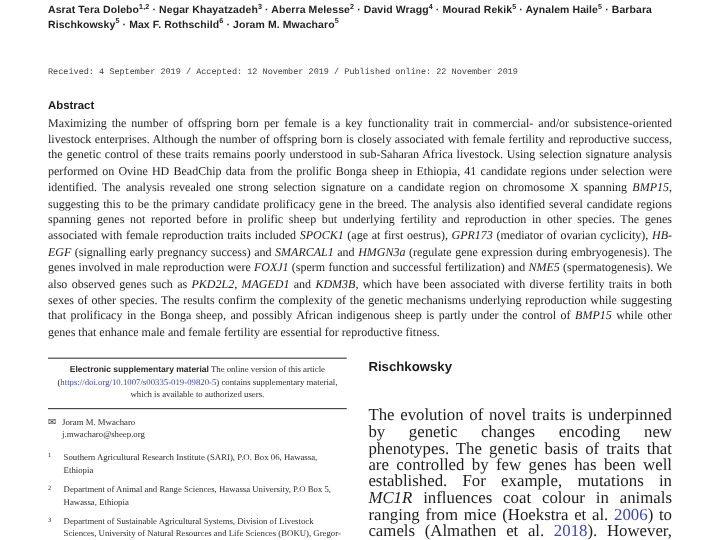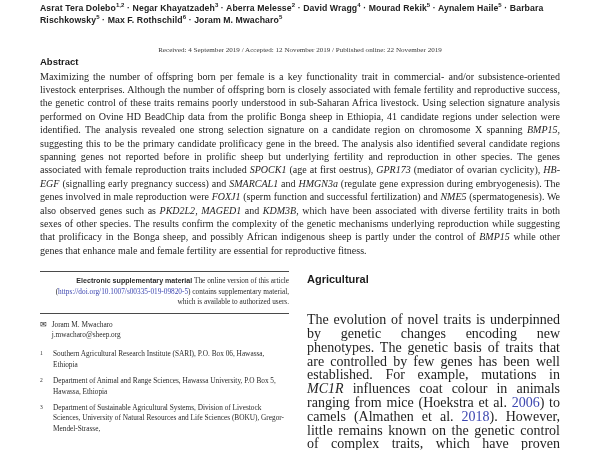--- a/index.html
+++ b/index.html
@@ -21,29 +21,29 @@
   .authors {
     font-family: "Liberation Sans", sans-serif;
     font-weight: bold;
     font-size: 8.7px;
     line-height: 11.5px;
     color: #222222;
     letter-spacing: 0.1px;
   }
   .authors sup { font-size: 6px; line-height: 0; }
   .meta-block {
-    margin-top: 20px;
-    font-family: Liberation Serif, serif;
+    margin-top: 31px;
+    font-family: Liberation Mono, monospace;
     font-size: 7.1px;
     line-height: 9.5px;
     color: #3a3a3a;
-    text-align: center;
   }
   
   .abstract-heading {
+    margin-top: 16px;
     font-family: "Liberation Sans", sans-serif;
     font-weight: bold;
     font-size: 9.5px;
     color: #1b1b1b;
   }
   .abstract-body {
     margin-top: 3px;
     font-size: 10px;
     line-height: 13.4px;
     text-align: justify;
@@ -59,21 +59,21 @@
   .col-right { flex: 1 1 auto; min-width: 0; }
   .rule {
     border: none;
     border-top: 1px solid #4a4a4a;
     margin: 0 0 4px 0;
   }
   .esm-note {
     font-size: 7.3px;
     line-height: 10.6px;
     color: #2a2a2a;
-    text-align: right;
+    text-align: center;
     margin-bottom: 5px;
   }
   .rule2 {
     border: none;
     border-top: 1px solid #4a4a4a;
     margin: 4px 0 6px 0;
   }
   .correspondence {
     display: flex;
     gap: 5px;
@@ -170,18 +170,18 @@
           <span class="aff-text">Department of Animal and Range Sciences, Hawassa University, P.O Box 5, Hawassa, Ethiopia</span>
         </div>
         <div class="affiliation">
           <span class="aff-num">3</span>
           <span class="aff-text">Department of Sustainable Agricultural Systems, Division of Livestock Sciences, University of Natural Resources and Life Sciences (BOKU), Gregor-Mendel-Strasse,</span>
         </div>
       </div>
     </div>
 
     <div class="col-right">
-      <h2 class="intro-heading">Agricultural</h2>
+      <h2 class="intro-heading">Rischkowsky</h2>
       <div class="intro-body"><span>The evolution of novel traits is underpinned by genetic changes encoding new phenotypes. The genetic basis of traits that are controlled by few genes has been well established. For example, mutations in </span><span class="seg-i">MC1R</span><span> influences coat colour in animals ranging from mice (Hoekstra et al. </span><span class="seg-link">2006</span><span>) to camels (Almathen et al. </span><span class="seg-link">2018</span><span>). However, little remains known on the genetic control of complex traits, which have proven challenging to study using traditional approaches. Recent developments in next-generation sequencing and associated techniques (single-nucleotide polymorphism</span></div>
     </div>
 
   </div>
 </div>
 
 </body></html>

